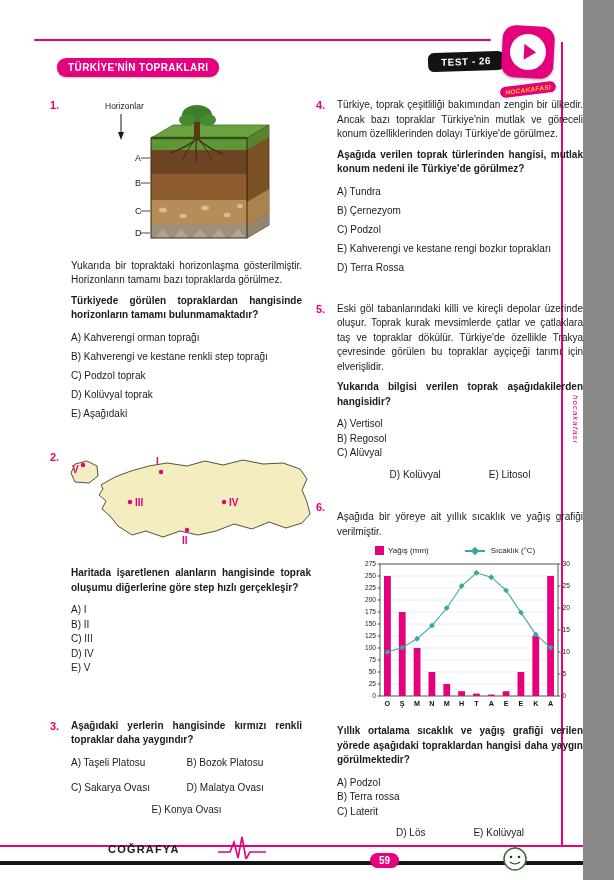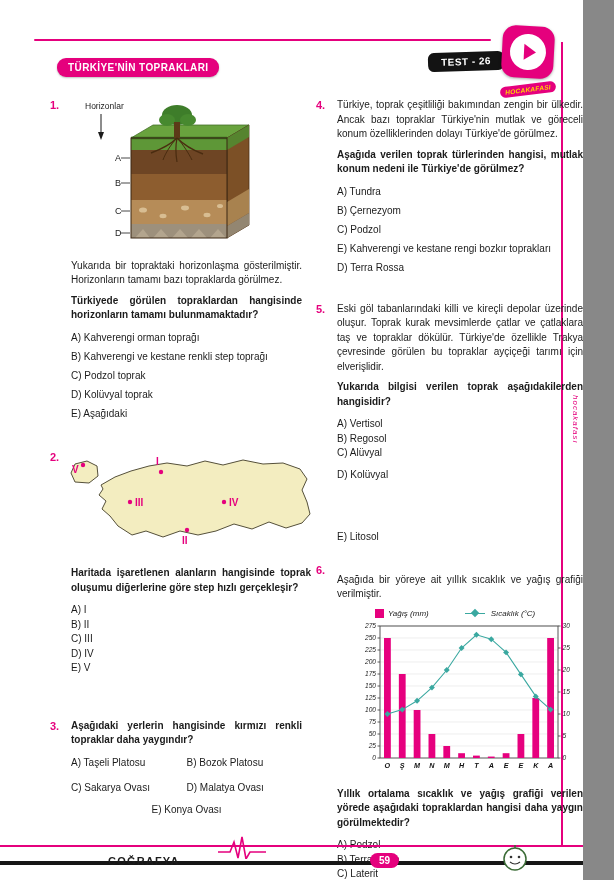--- a/index.html
+++ b/index.html
@@ -28,42 +28,42 @@
   .colR{flex:1;}
 
   .q{display:flex;gap:5px;}
   .qnum{color:#e5007d;font-weight:bold;font-size:11px;width:16px;flex:none;padding-top:1px;}
   .qbody{flex:1;font-size:10px;line-height:1.45;}
   .txt{margin:4px 0 4px;text-align:justify;}
   .stem{margin:6px 0 8px;font-weight:bold;text-align:justify;}
   .u{}
   .opts-v .opt{margin:4.5px 0;}
   .opt-row{display:flex;justify-content:space-between;padding-right:14px;margin:5px 0;flex-direction:column;}
-  .opt-row2{display:flex;justify-content:center;gap:48px;margin:7px 0 2px;flex-direction:column;}
+  .opt-row2{display:flex;justify-content:center;gap:48px;margin:7px 0 2px;}
   .opts-grid{display:grid;grid-template-columns:1fr 1fr;row-gap:11px;margin-top:3px;}
   .opt-center{text-align:center;margin-top:7px;}
 
   .m-q1{margin-bottom:24px;}
   .m-q2{margin-bottom:38px;}
   .m-q4{margin-bottom:22px;}
   .m-q5{margin-bottom:16px;}
 
-  .figwrap{margin:0 0 6px 2px;}
+  .figwrap{margin:0 0 6px 2px;text-align:center;}
   .mapwrap{margin:2px 0 8px -6px;}
 
   
-  .chartwrap{margin:6px 0 4px 14px;font-style:italic;}
+  .chartwrap{margin:6px 0 4px 14px;}
   .legend{display:flex;gap:36px;font-size:8px;align-items:center;margin:0 0 1px 24px;}
   .leg-item{display:flex;align-items:center;}
   .sw-bar{width:9px;height:9px;display:inline-block;margin-right:4px;background:#e6007e;}
   .sw-line{width:20px;height:1.5px;display:inline-block;position:relative;margin-right:6px;background:#3aa8a0;}
   .sw-diamond{position:absolute;left:7px;top:-2.5px;width:6px;height:6px;transform:rotate(45deg);display:block;background:#3aa8a0;}
 
   
-  .footer-subject{position:absolute;left:108px;bottom:13px;font-size:11px;font-weight:bold;letter-spacing:1.2px;}
+  .footer-subject{position:absolute;left:108px;bottom:25px;font-size:11px;font-weight:bold;letter-spacing:1.2px;}
   .pulse{position:absolute;left:218px;bottom:21px;}
   .page-badge{position:absolute;left:370px;bottom:12px;background:#e5007d;color:#fff;font-size:10px;font-weight:bold;padding:2px 9px;border-radius:8px;z-index:4;}
   .stamp{position:absolute;right:54px;bottom:8px;z-index:4;}
 </style>
 </head>
 <body>
 
 <div class="page">
 
   <div class="top-rule"></div>

